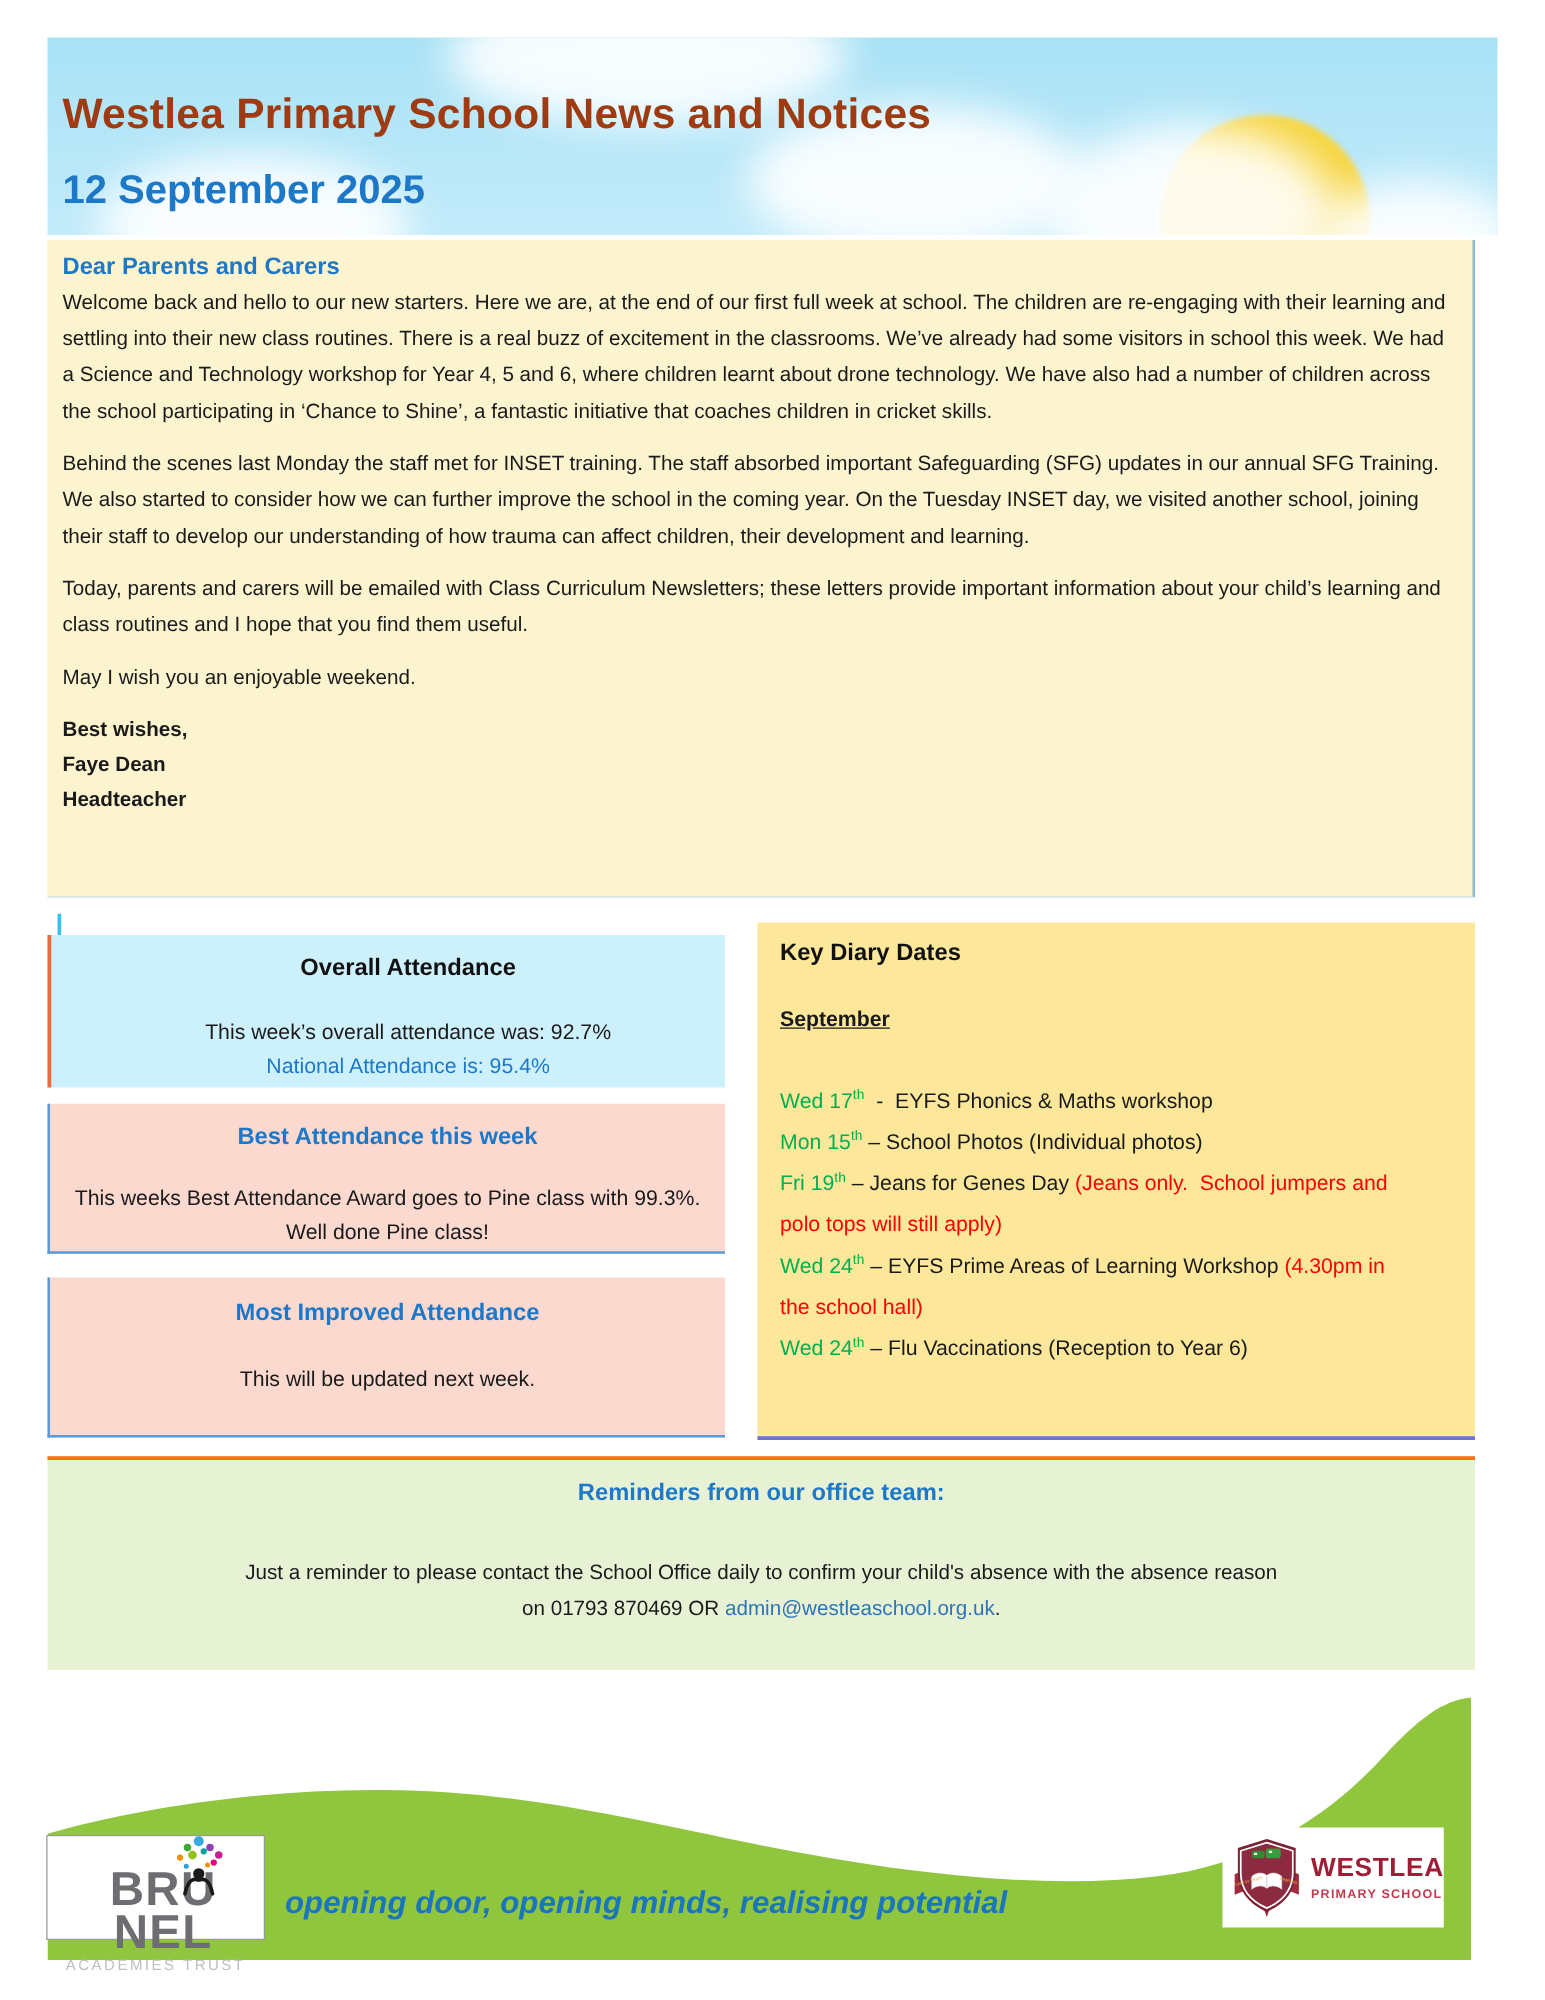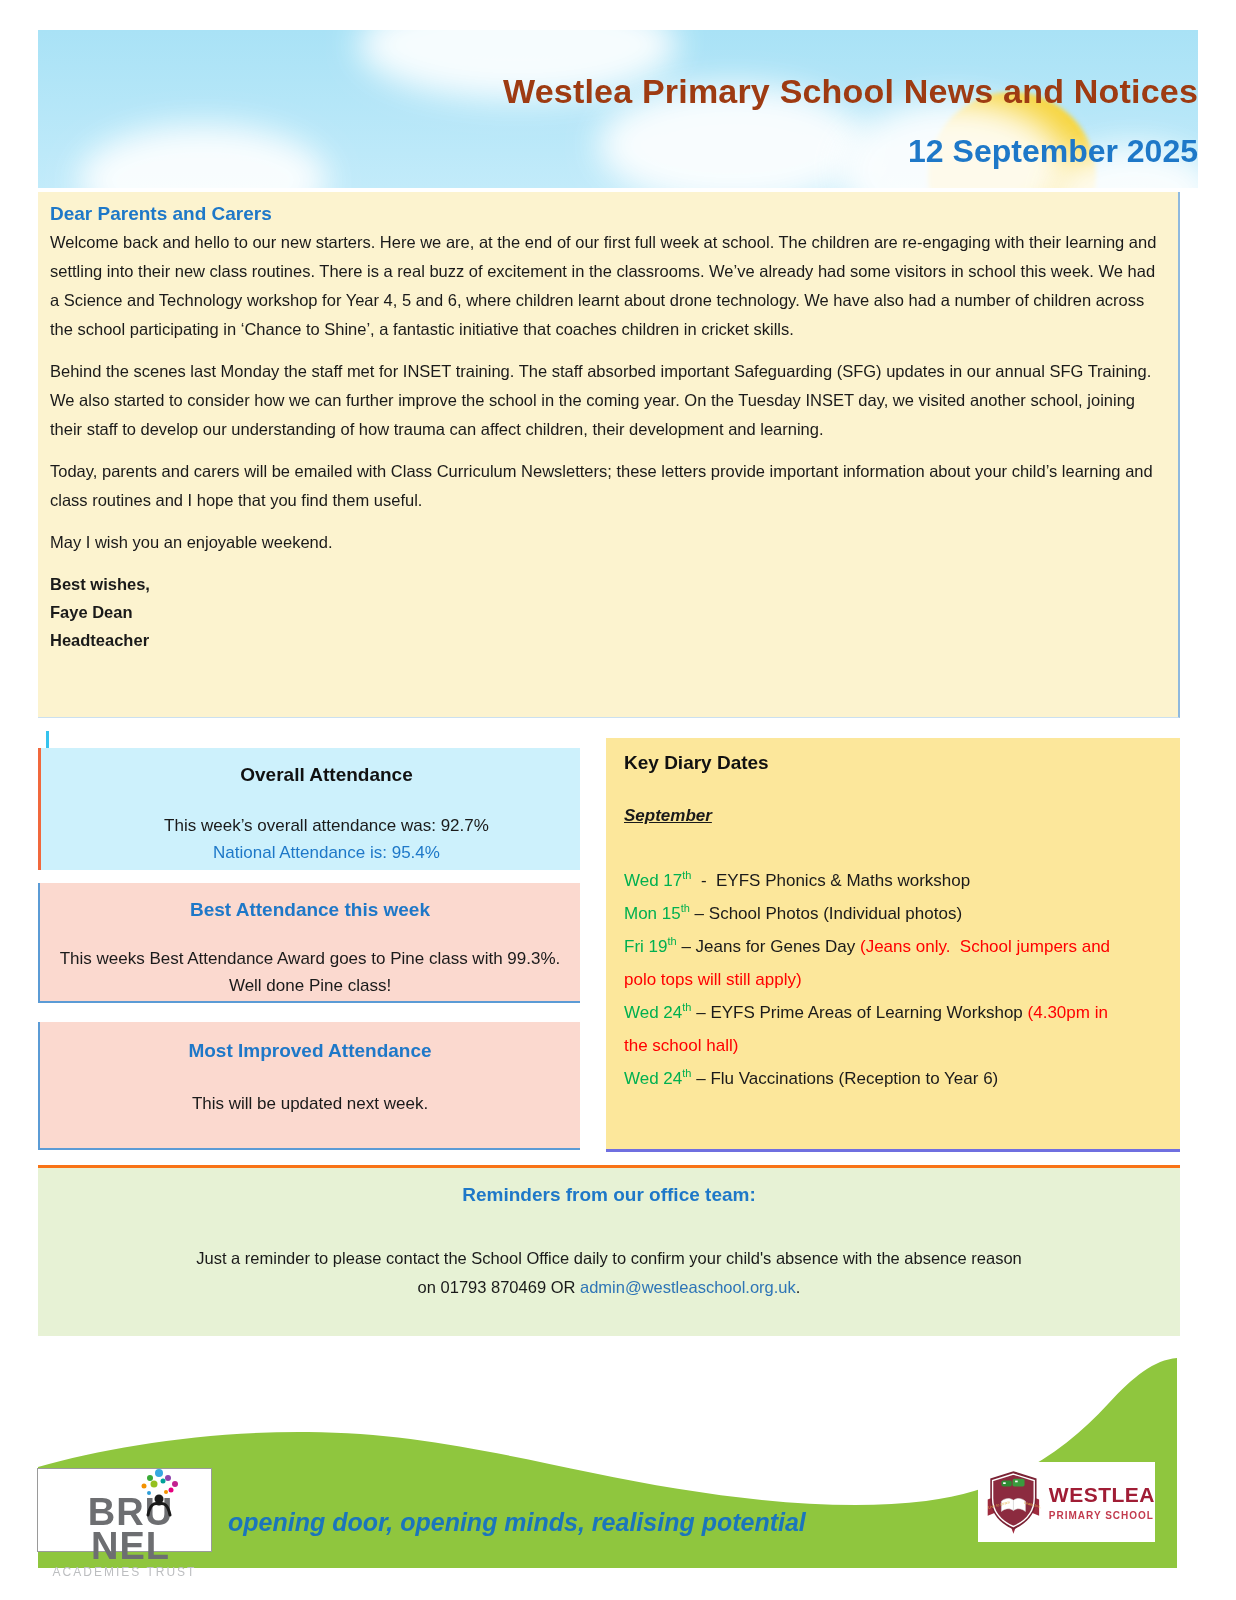--- a/index.html
+++ b/index.html
@@ -9,21 +9,21 @@
     --attendance-pink-bg:#FBD9CF; --diary-bg:#FCE79B; --reminders-bg:#E7F2D5;
     --footer-green:#8FC63E; --sun-yellow:#F6D43C; --crest-maroon:#8C2B3F;
   }
   *{box-sizing:border-box; margin:0; padding:0;}
   html,body{background:#fff;}
   body{font-family:"Liberation Sans", sans-serif; color:var(--body-text,#1a1a1a);}
   .page{position:relative; width:1236px; height:1600px; background:#fff; overflow:hidden;}
 
   
   .sky{position:absolute; left:38px; top:30px; width:1160px; height:158px;
-       background:linear-gradient(180deg,#A9E2F6 0%,#C2EBFA 100%); overflow:hidden;text-align:right;}
+       background:linear-gradient(180deg,#A9E2F6 0%,#C2EBFA 100%); overflow:hidden;}
   .sun{position:absolute; left:890px; top:62px; width:168px; height:168px; border-radius:50%;
        background:var(--sun-yellow,#F6D43C); filter:blur(2px);}
   .cloud{position:absolute; background:#fff; border-radius:50%; filter:blur(16px); opacity:.9;}
   .cloud.c1{left:320px; top:-40px; width:320px; height:110px;}
   .cloud.c2{left:560px; top:55px;  width:270px; height:120px;}
   .cloud.c3{left:40px;  top:95px;  width:250px; height:110px;}
   .cloud.c4{left:800px; top:70px;  width:230px; height:140px;}
   .cloud.c5{left:1010px;top:115px; width:170px; height:100px;}
   .sky h1{position:relative; z-index:2; margin:42px 0 0 12px; font-size:34px; font-weight:bold;
           color:var(--title,#9E3B12); letter-spacing:.2px;}
@@ -57,21 +57,21 @@
   .card-best .line1{margin-top:24px; padding:0 8px;}
 
   .card-improved{left:38px; top:1022px; width:542px; height:128px; background:var(--attendance-pink-bg,#FBD9CF);
              border-left:2px solid #5B9BD5; border-bottom:2px solid #5B9BD5;}
   .card-improved h3{margin-top:18px; color:var(--heading-blue,#1E78C8);}
   .card-improved .line1{margin-top:28px;}
 
   .card-diary{left:606px; top:738px; width:574px; height:414px; background:var(--diary-bg,#FCE79B);
               border-bottom:3px solid #6F6FE0; padding:14px 46px 0 18px;}
   .card-diary h3{text-align:left; color:#111;}
-  .diary-month{margin-top:32px; font-size:17px; font-weight:bold; text-decoration:underline;font-style:italic;}
+  .diary-month{margin-top:32px; font-size:17px; font-weight:bold; text-decoration:underline;}
   .diary-entries{margin-top:38px;}
   .diary-entry{font-size:17px; line-height:33px; white-space:pre-wrap;}
   .diary-entry .d-day{color:var(--diary-green,#00B050);}
   .diary-entry sup{font-size:11px; line-height:0;}
   .diary-entry .d-red{color:var(--alert-red,#FF0000);}
 
   .card-reminders{left:38px; top:1165px; width:1142px; height:171px; background:var(--reminders-bg,#E7F2D5);
                   border-top:3px solid #f97316; padding-top:16px;}
   .card-reminders h3{color:var(--heading-blue,#1E78C8);}
   .card-reminders .rem-body{max-width:840px; margin:38px auto 0; font-size:16.5px; line-height:29px;}

